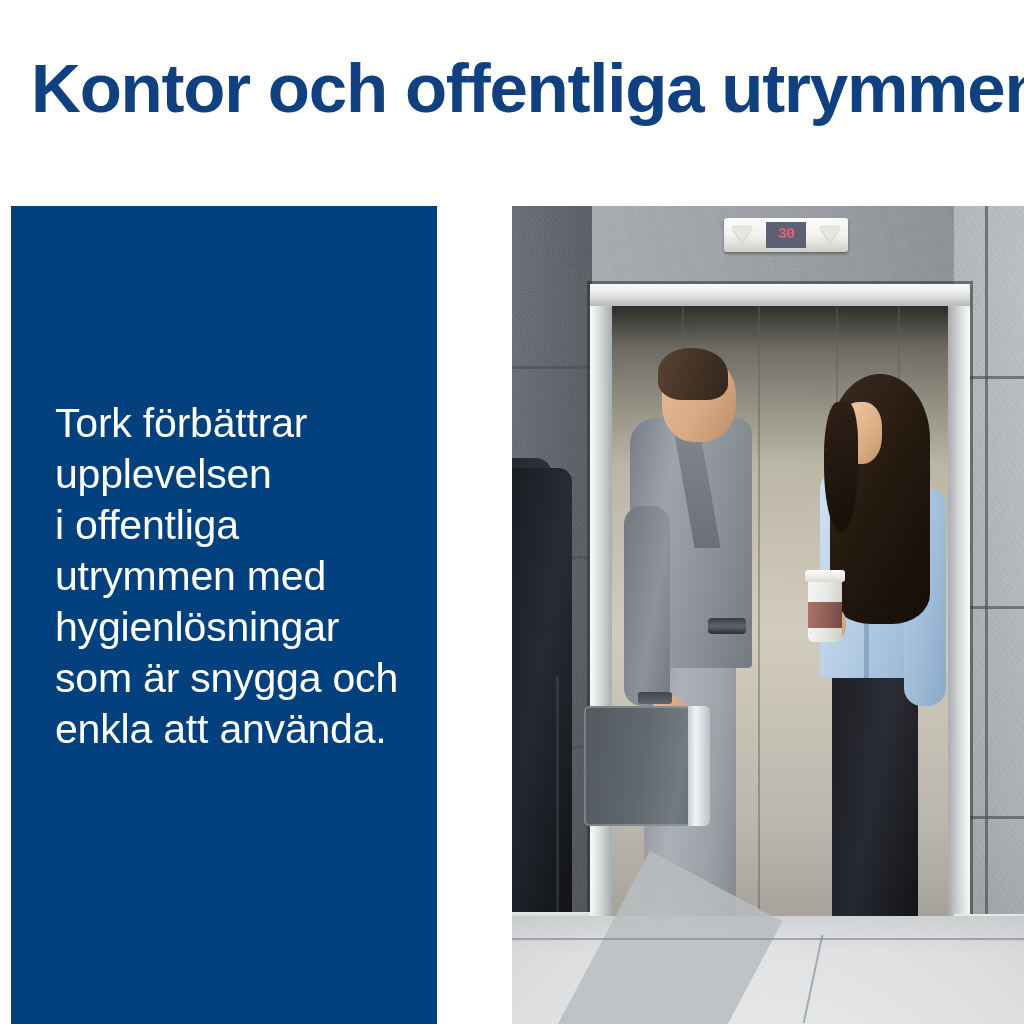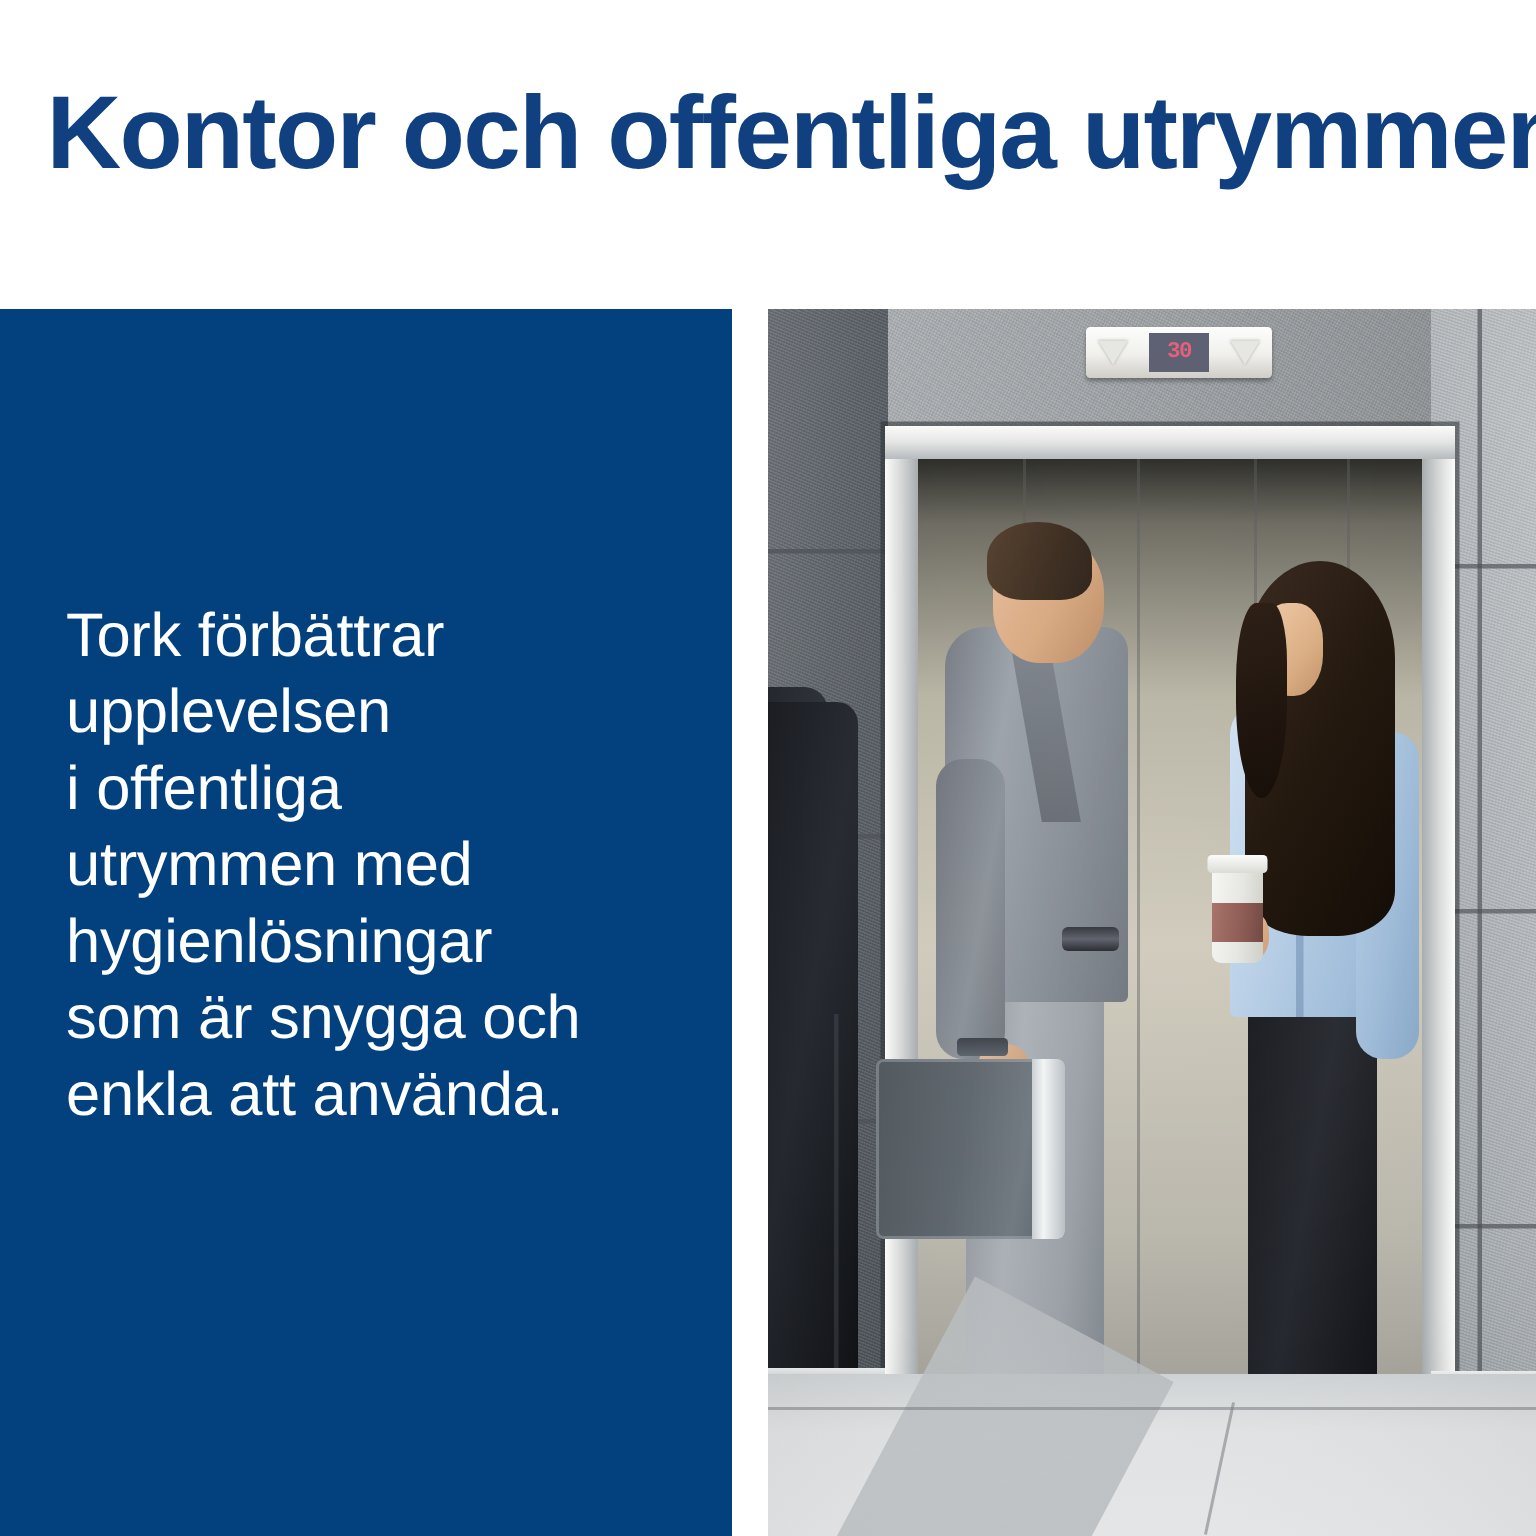--- a/index.html
+++ b/index.html
@@ -41,23 +41,23 @@
     font-size: 69px;
     line-height: 78px;
     letter-spacing: -1.2px;
     color: #104080;
     white-space: nowrap;
   }
 
   
   .blue-panel {
     position: absolute;
-    left: 0;
+    left: 11px;
     top: 206px;
-    width: 488px;
+    width: 426px;
     height: 818px;
     background: #03407e;
   }
   .panel-body-text {
     position: absolute;
     left: 44px;
     top: 192px;
     width: 420px;
     font-family: "Liberation Sans", sans-serif;
     font-weight: normal;

